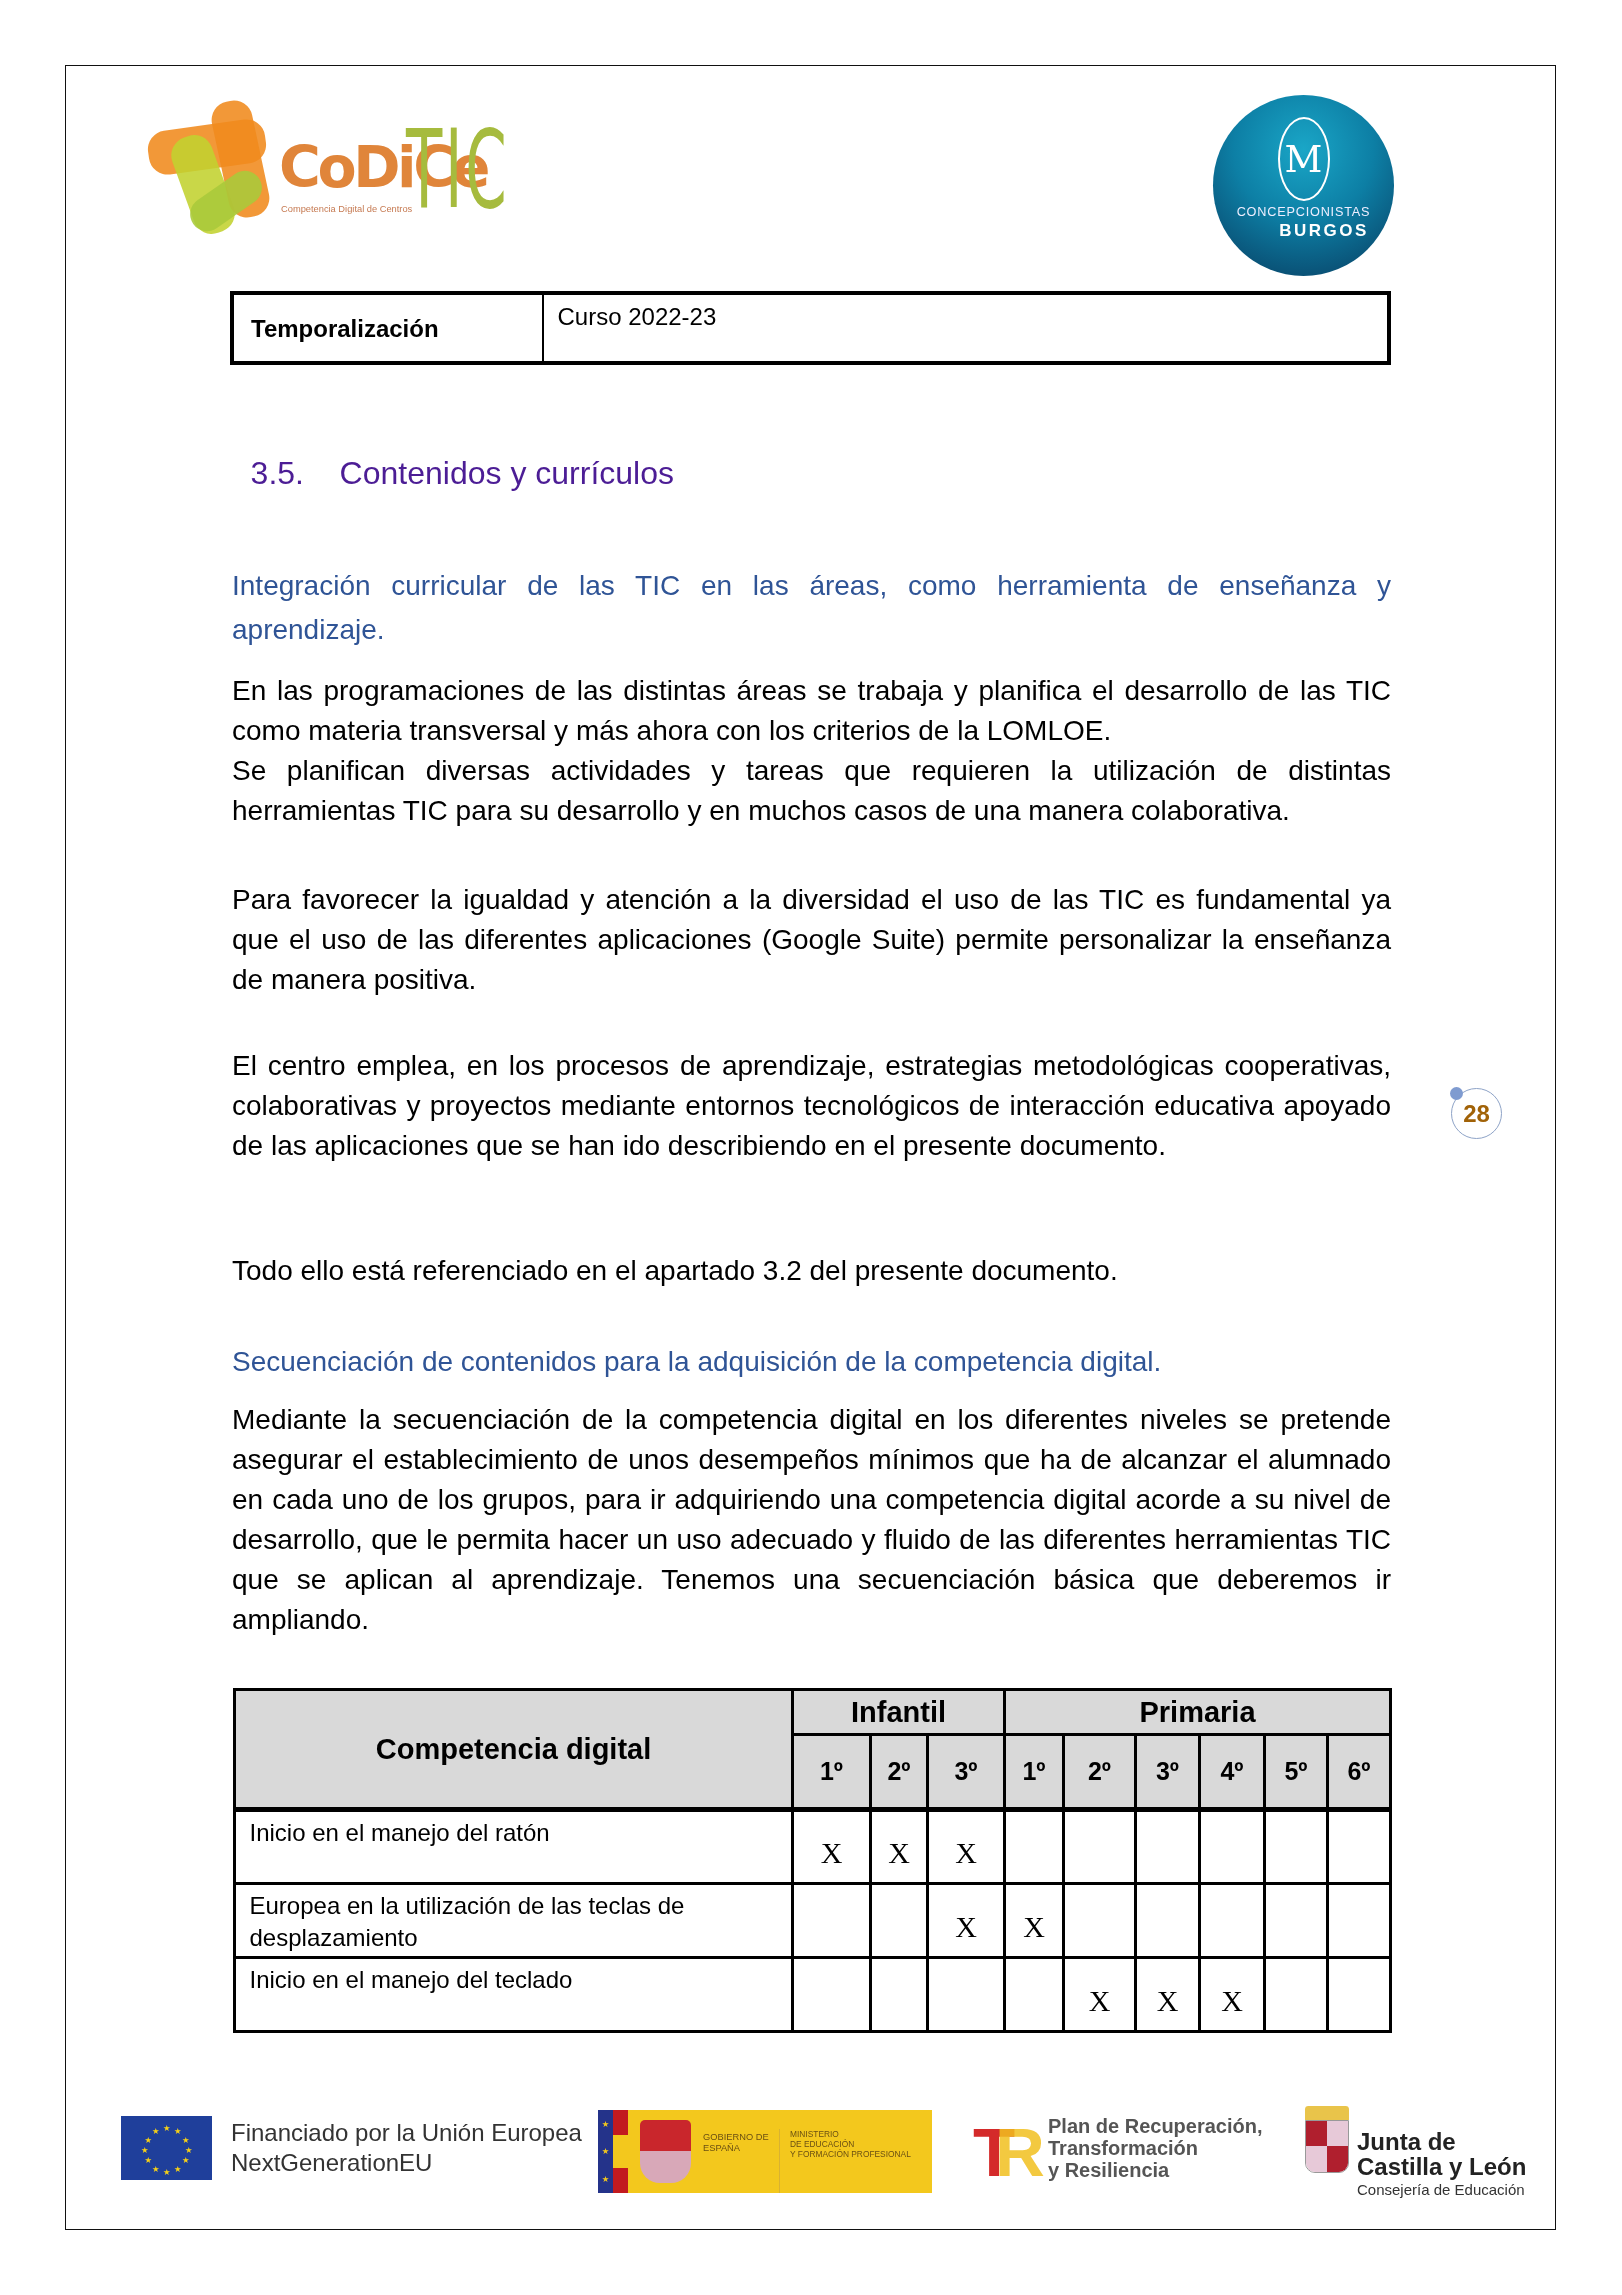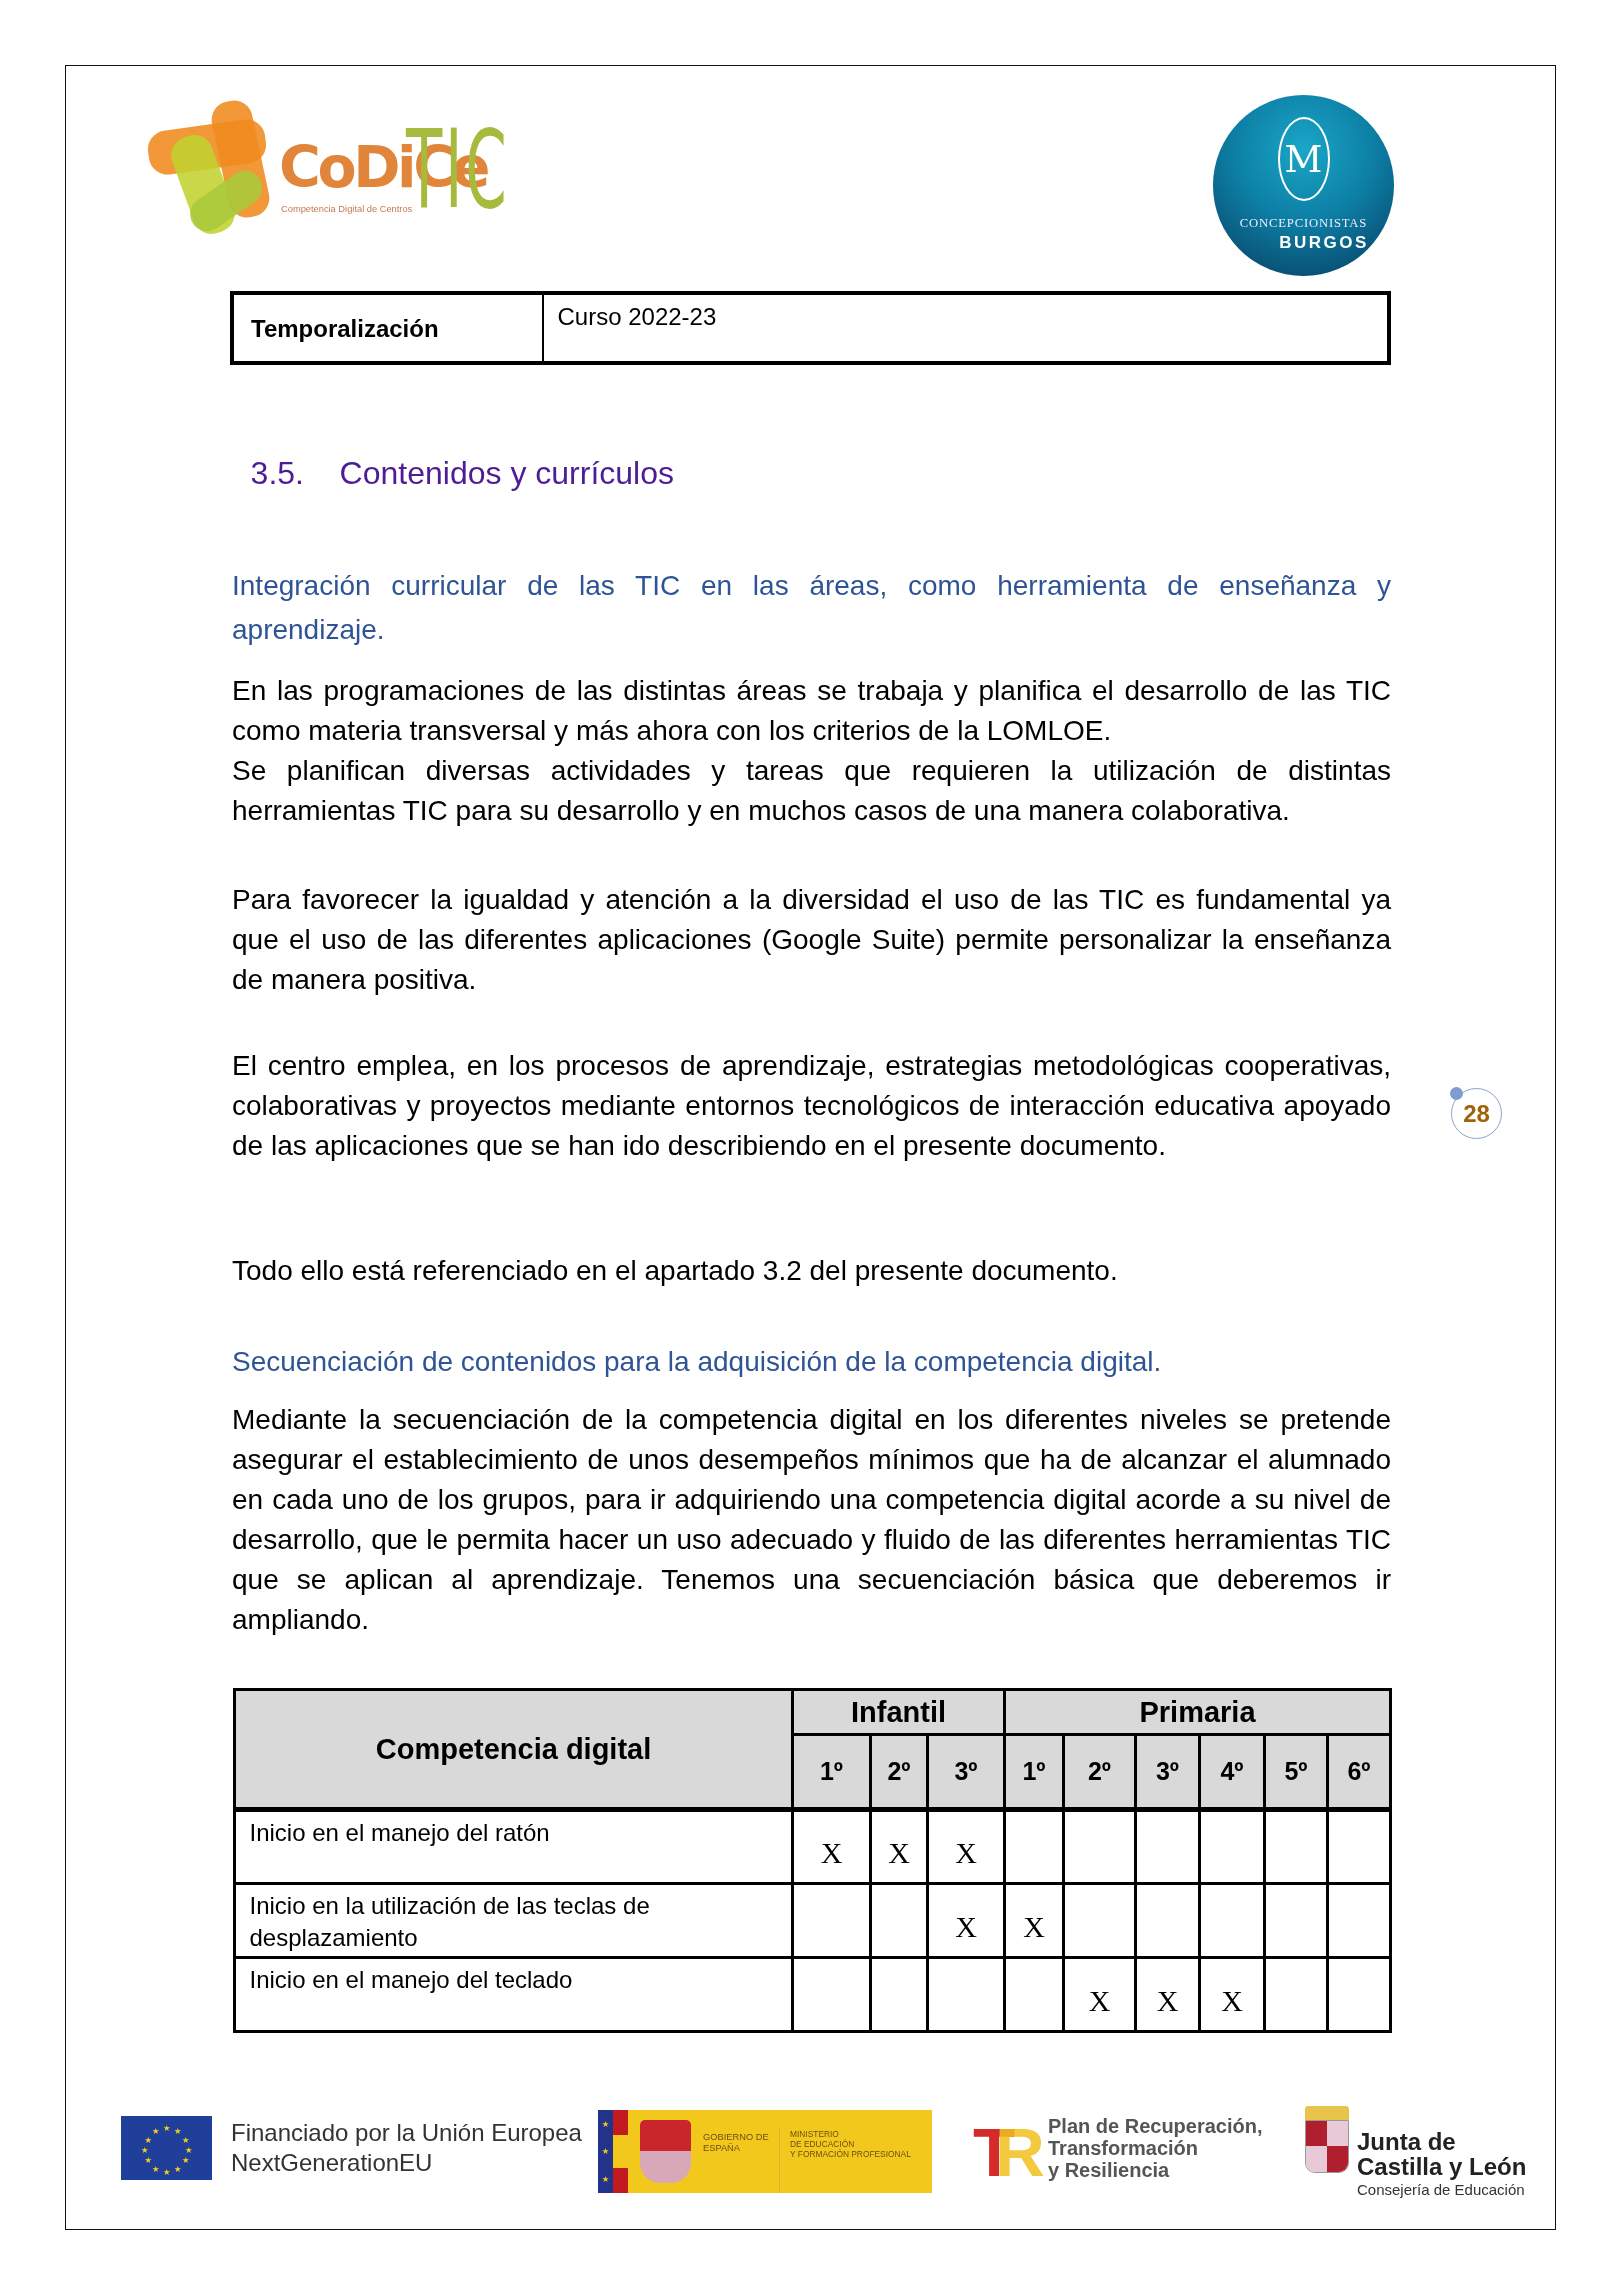--- a/index.html
+++ b/index.html
@@ -16,21 +16,21 @@
   .codice-tic { position: absolute; left: 258px; top: 6.8px; font-size: 108px; color: #a6bb3e;
                 font-family: "DejaVu Sans", sans-serif; letter-spacing: 5px; transform: scaleX(0.55); transform-origin: left top; }
   .codice-sub { position: absolute; left: 133px; top: 104px; font-size: 9.3px; color: #c67a52; }
 
   .school-logo { position: absolute; left: 1213px; top: 95px; width: 181px; height: 181px; border-radius: 50%;
                  background: radial-gradient(circle at 50% 30%, #1aa6c7 0%, #0d7fa5 45%, #083a5e 100%);
                  display: flex; flex-direction: column; align-items: center; }
   .school-emblem { margin-top: 22px; width: 52px; height: 84px; border: 2.5px solid #fff; border-radius: 50%;
                    display: flex; align-items: center; justify-content: center; color: #fff; font-size: 37px;
                    font-family: "DejaVu Serif", serif; box-sizing: border-box; }
-  .school-name { color: #eef; font-family: Liberation Serif, serif; font-size: 12.7px; margin-top: 15px; letter-spacing: 0.8px; }
+  .school-name { color: #eef; font-family: Liberation Sans, sans-serif; font-size: 12.7px; margin-top: 4px; letter-spacing: 0.8px; }
   .school-city { color: #fff; font-weight: bold; font-size: 17px; letter-spacing: 2.5px; margin-top: 1.7px; padding-left: 41px; }
 
   
   .temp-table { position: absolute; left: 230px; top: 291px; width: 1161px; height: 74px;
                 border: 4.2px solid #000; box-sizing: border-box; display: flex; }
   .temp-label { width: 310px; border-right: 2.5px solid #000; box-sizing: border-box; padding: 20px 0 0 17px;
                 font-family: "Liberation Sans", sans-serif; font-weight: bold; font-size: 24px; }
   .temp-value { flex: 1; padding: 8.4px 0 0 13.5px; font-size: 24px; }
 
   
@@ -172,21 +172,21 @@
       <td class="mark">X</td>
       <td class="mark">X</td>
       <td class="mark"></td>
       <td class="mark"></td>
       <td class="mark"></td>
       <td class="mark"></td>
       <td class="mark"></td>
       <td class="mark"></td>
     </tr>
     <tr>
-      <td class="row-label">Inicio en la utilización de las teclas de desplazamiento</td>
+      <td class="row-label">Europea en la utilización de las teclas de desplazamiento</td>
       <td class="mark"></td>
       <td class="mark"></td>
       <td class="mark">X</td>
       <td class="mark">X</td>
       <td class="mark"></td>
       <td class="mark"></td>
       <td class="mark"></td>
       <td class="mark"></td>
       <td class="mark"></td>
     </tr>

